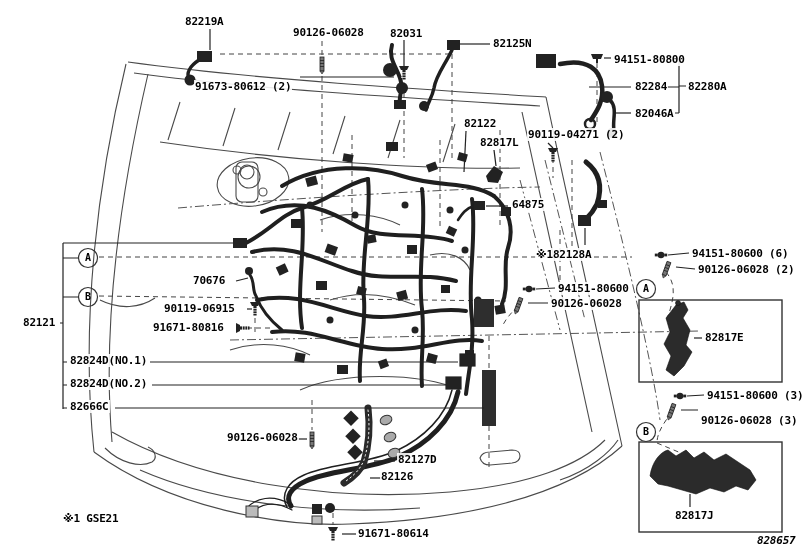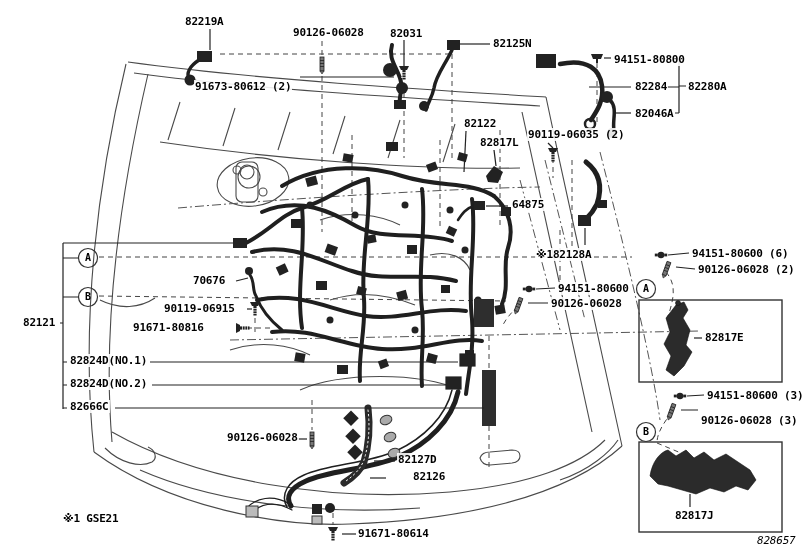--- a/index.html
+++ b/index.html
@@ -4,21 +4,21 @@
 <style>
   html,body{margin:0;padding:0;background:#fff;}
   .stage{position:relative;width:811px;height:560px;overflow:hidden;background:#fff;
          font-family:"DejaVu Sans Mono","DejaVu Sans",monospace;}
   svg{position:absolute;left:0;top:0;}
   .lbl{position:absolute;font-weight:bold;font-size:11px;line-height:13px;color:#000;
        background:rgba(255,255,255,.88);padding:0 1px;white-space:nowrap;letter-spacing:-.2px;}
   .ref{position:absolute;width:16px;text-align:center;font-size:10px;line-height:12px;
        font-weight:bold;color:#000;background:transparent;padding:0;}
   .fn{background:transparent;}
-  .it{font-style:italic;background:transparent;font-weight:normal;}
+  .it{font-style:italic;background:transparent;font-weight:bold;}
 </style>
 </head>
 <body>
 
 <div class="stage">
 
 <svg width="811" height="560" viewBox="0 0 811 560">
   <defs>
     <g id="bolt">
       <path d="M-5,0 L5,0 L3,4 L-3,4 Z" fill="#222"></path>
@@ -257,38 +257,38 @@
   <div class="lbl" style="left:184px;top:15px">82219A</div>
   <div class="lbl" style="left:292px;top:26px">90126-06028</div>
   <div class="lbl" style="left:389px;top:27px">82031</div>
   <div class="lbl" style="left:492px;top:37px">82125N</div>
   <div class="lbl" style="left:194px;top:80px">91673-80612 (2)</div>
   <div class="lbl" style="left:613px;top:53px">94151-80800</div>
   <div class="lbl" style="left:634px;top:80px">82284</div>
   <div class="lbl" style="left:687px;top:80px">82280A</div>
   <div class="lbl" style="left:634px;top:107px">82046A</div>
   <div class="lbl" style="left:463px;top:117px">82122</div>
-  <div class="lbl" style="left:527px;top:128px">90119-06035 (2)</div>
+  <div class="lbl" style="left:527px;top:128px">90119-04271 (2)</div>
   <div class="lbl" style="left:479px;top:136px">82817L</div>
   <div class="lbl" style="left:511px;top:198px">64875</div>
   <div class="lbl" style="left:535px;top:248px">※182128A</div>
   <div class="lbl" style="left:691px;top:247px">94151-80600 (6)</div>
   <div class="lbl" style="left:697px;top:263px">90126-06028 (2)</div>
   <div class="lbl" style="left:557px;top:282px">94151-80600</div>
   <div class="lbl" style="left:550px;top:297px">90126-06028</div>
   <div class="lbl" style="left:192px;top:274px">70676</div>
   <div class="lbl" style="left:163px;top:302px">90119-06915</div>
-  <div class="lbl" style="left:132px;top:321px">91671-80816</div>
+  <div class="lbl" style="left:152px;top:321px">91671-80816</div>
   <div class="lbl" style="left:22px;top:316px">82121</div>
   <div class="lbl" style="left:69px;top:354px">82824D(NO.1)</div>
   <div class="lbl" style="left:69px;top:377px">82824D(NO.2)</div>
   <div class="lbl" style="left:69px;top:400px">82666C</div>
   <div class="lbl" style="left:226px;top:431px">90126-06028</div>
   <div class="lbl" style="left:397px;top:453px">82127D</div>
-  <div class="lbl" style="left:412px;top:470px">82126</div>
+  <div class="lbl" style="left:380px;top:470px">82126</div>
   <div class="lbl" style="left:357px;top:527px">91671-80614</div>
   <div class="lbl" style="left:706px;top:389px">94151-80600 (3)</div>
   <div class="lbl" style="left:700px;top:414px">90126-06028 (3)</div>
   <div class="lbl" style="left:704px;top:331px">82817E</div>
   <div class="lbl" style="left:674px;top:509px">82817J</div>
 
   <div class="ref" style="left:80px;top:252px">A</div>
   <div class="ref" style="left:80px;top:291px">B</div>
   <div class="ref" style="left:638px;top:283px">A</div>
   <div class="ref" style="left:638px;top:426px">B</div>

